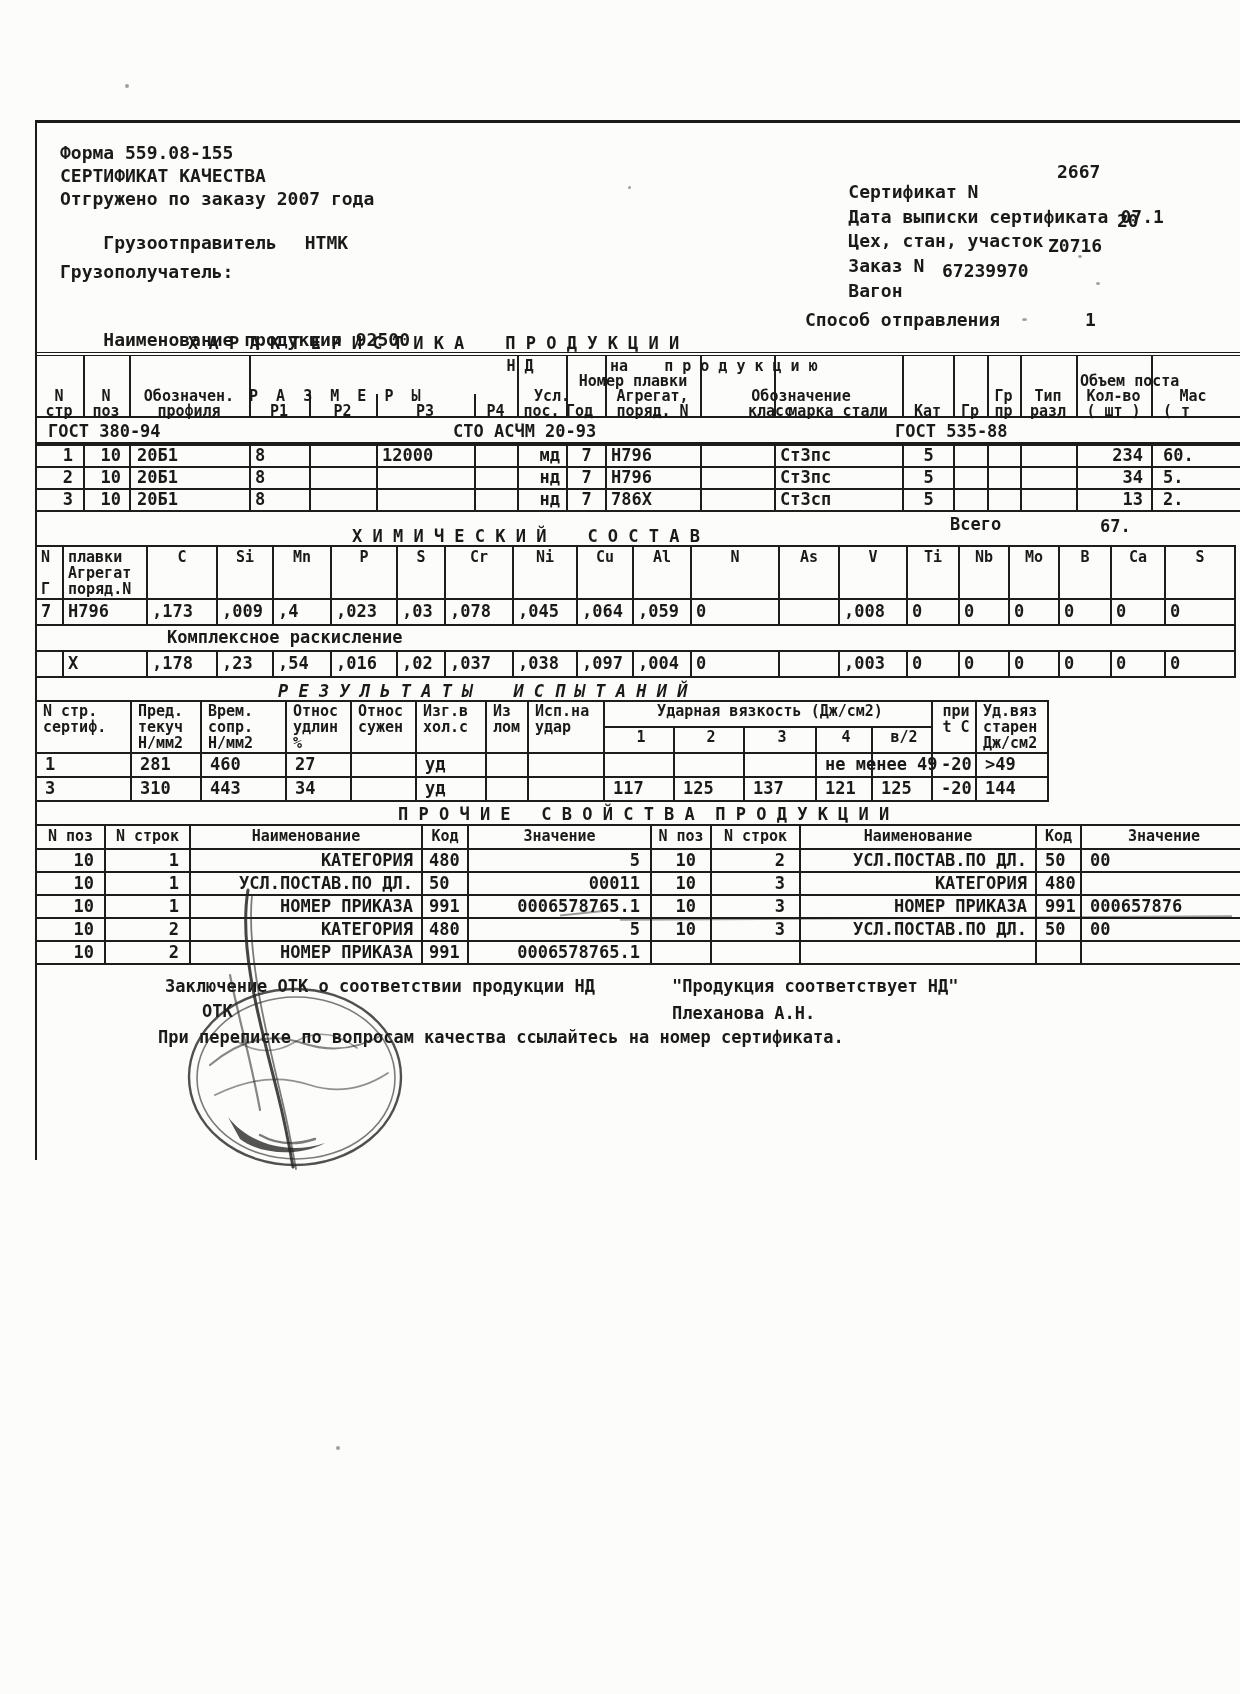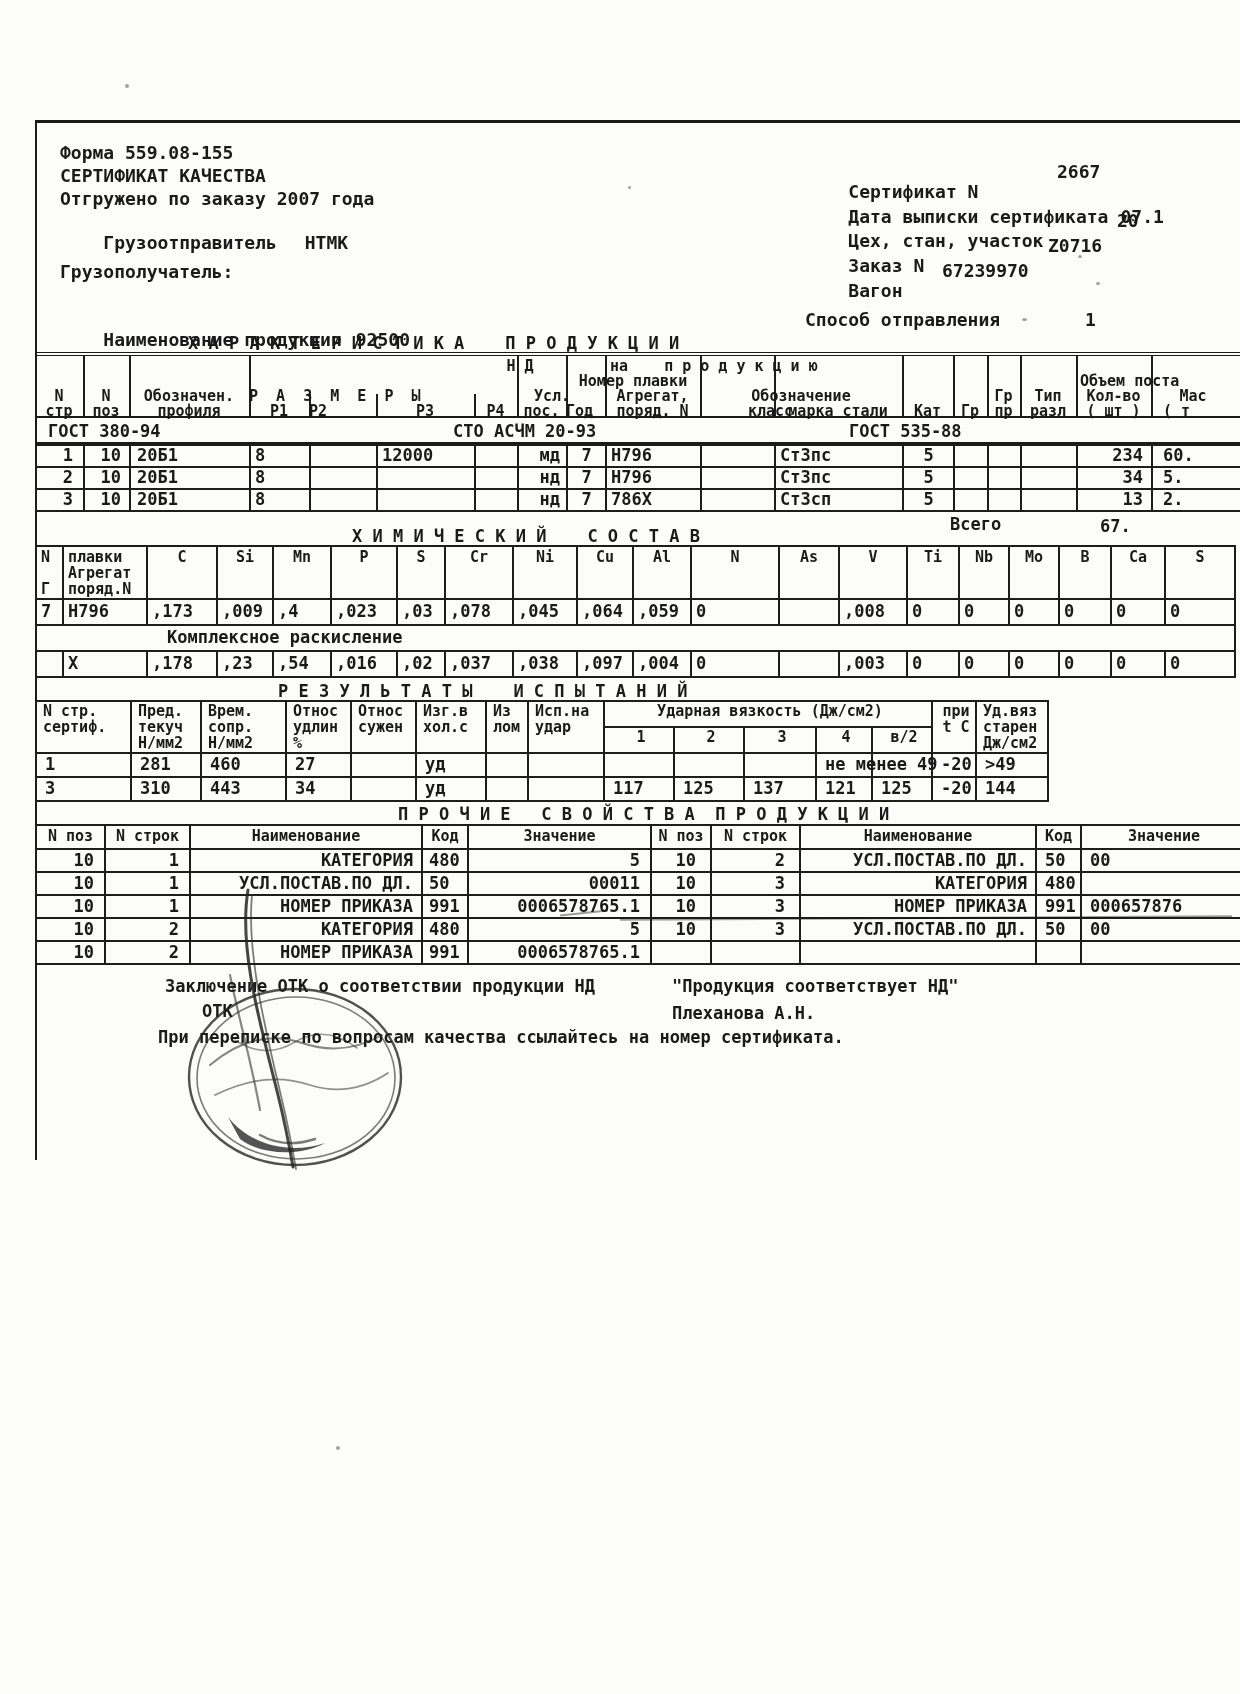--- a/index.html
+++ b/index.html
@@ -152,40 +152,40 @@
     <span class="hl" style="left:665px; top:33px; width:202px; text-align:center;">Обозначение</span>
     <span class="hl" style="left:952px; top:33px; width:33px; text-align:center;">Гр</span>
     <span class="hl" style="left:985px; top:33px; width:56px; text-align:center;">Тип</span>
     <span class="hl" style="left:1041px; top:33px; width:75px; text-align:center;">Кол-во</span>
     <span class="hl" style="left:1116px; top:33px; width:84px; text-align:center;">Мас</span>
 
     <span class="hl" style="left:0; top:48px; width:48px; text-align:center;">стр</span>
     <span class="hl" style="left:48px; top:48px; width:46px; text-align:center;">поз</span>
     <span class="hl" style="left:94px; top:48px; width:120px; text-align:center;">профиля</span>
     <span class="hl" style="left:214px; top:48px; width:60px; text-align:center;">Р1</span>
-    <span class="hl" style="left:274px; top:48px; width:67px; ">Р2</span>
+    <span class="hl" style="left:274px; top:48px; width:67px; text-align:center;">Р2</span>
     <span class="hl" style="left:341px; top:48px; width:98px; text-align:center;">Р3</span>
     <span class="hl" style="left:439px; top:48px; width:43px; text-align:center;">Р4</span>
     <span class="hl" style="left:482px; top:48px; width:49px; text-align:center;">пос.</span>
     <span class="hl" style="left:531px; top:48px; width:20px; text-align:center;">Год</span>
     <span class="hl" style="left:570px; top:48px; width:95px; text-align:center;">поряд. N</span>
     <span class="hl" style="left:665px; top:48px; width:72px; text-align:center;padding-left:48px;">класс</span>
     <span class="hl" style="left:739px; top:48px; width:128px; text-align:center;">марка стали</span>
     <span class="hl" style="left:867px; top:48px; width:51px; text-align:center;">Кат</span>
     <span class="hl" style="left:918px; top:48px; width:34px; text-align:center;">Гр</span>
     <span class="hl" style="left:952px; top:48px; width:33px; text-align:center;">пр</span>
     <span class="hl" style="left:985px; top:48px; width:56px; text-align:center;">разл</span>
     <span class="hl" style="left:1041px; top:48px; width:75px; text-align:center;">( шт )</span>
     <span class="hl" style="left:1128px; top:48px;">( т</span>
   </div>
 
   <div class="gost-row">
     <span style="left:13px;">ГОСТ 380-94</span>
     <span style="left:418px;">СТО АСЧМ 20-93</span>
-    <span style="left:814px;">ГОСТ 535-88</span>
+    <span style="left:860px;">ГОСТ 535-88</span>
   </div>
 
   <table class="t-char">
     <colgroup>
       <col style="width:48px">
         <col style="width:46px">
         <col style="width:120px">
       <col style="width:60px">
         <col style="width:67px">
         <col style="width:98px">
@@ -370,21 +370,21 @@
           <td>0</td>
           <td>0</td>
           <td>0</td>
           <td>0</td>
           <td>0</td>
           <td>0</td>
         </tr>
       </tbody>
   </table>
 
-  <div class="abs sec-title" style="left:278px; top:681px;">Р Е З У Л Ь Т А Т Ы    И С П Ы Т А Н И Й</div>
+  <div class="abs sec-title" style="left:278px; top:681px;font-style:italic;">Р Е З У Л Ь Т А Т Ы    И С П Ы Т А Н И Й</div>
 
   <table class="t-res">
     <colgroup>
       <col style="width:95px">
         <col style="width:70px">
         <col style="width:85px">
         <col style="width:65px">
       <col style="width:65px">
         <col style="width:70px">
         <col style="width:42px">

